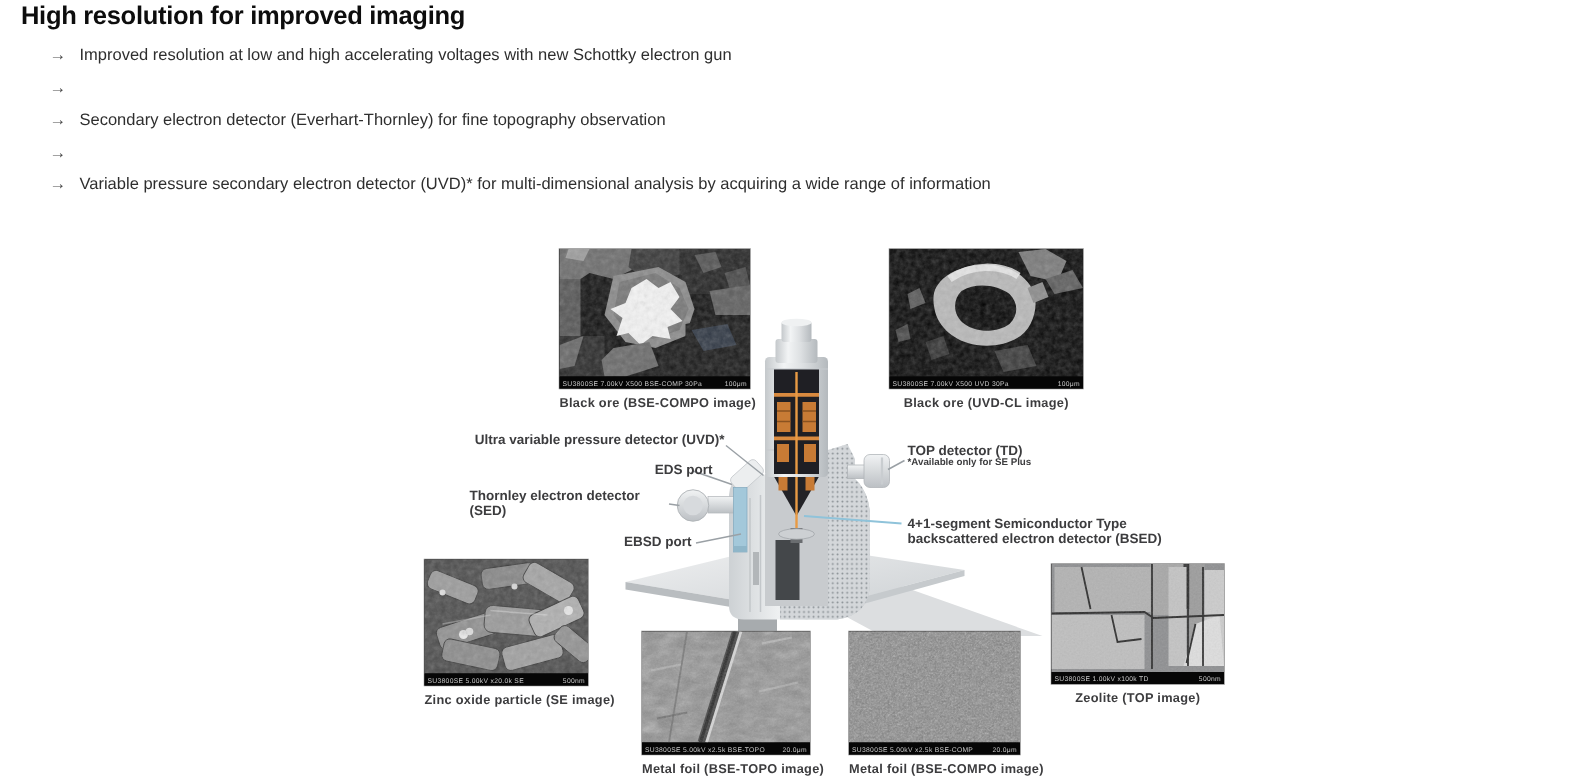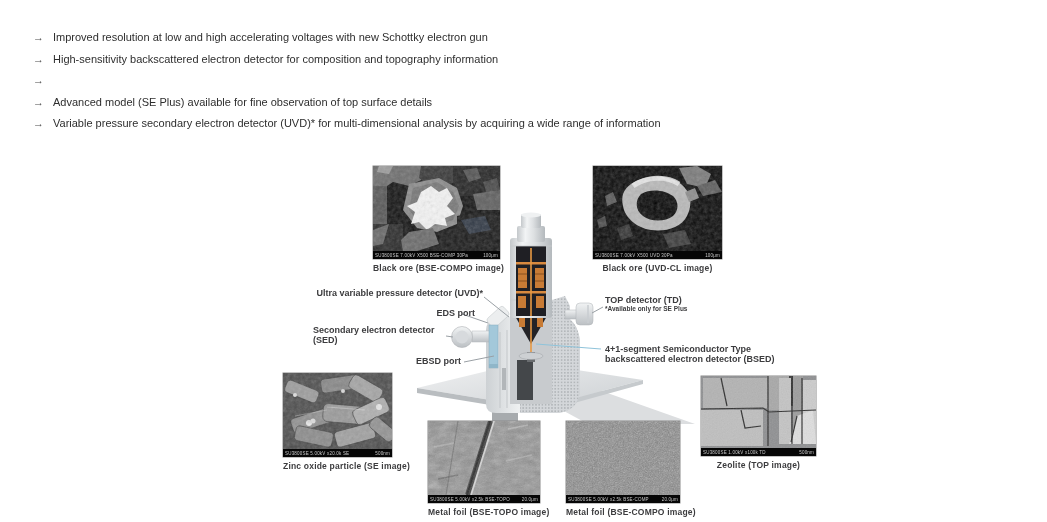--- a/index.html
+++ b/index.html
@@ -75,35 +75,35 @@
         <stop offset="0" stop-color="#f1f3f4"></stop>
           <stop offset="1" stop-color="#bcc0c4"></stop>
       </linearGradient>
       <linearGradient id="gPlate" x1="0" y1="0" x2="1" y2="1">
         <stop offset="0" stop-color="#f0f1f2"></stop>
           <stop offset="1" stop-color="#ccd0d3"></stop>
       </linearGradient>
     </defs>
   </svg>
 
+  <div class="title">High resolution for improved imaging</div>
   <div class="bullets">
     <div class="bullet">
       <span class="arrow">→</span>
       <span>Improved resolution at low and high accelerating voltages with new Schottky electron gun</span>
       </div>
     <div class="bullet">
       <span class="arrow">→</span>
-      <span>High-sensitivity backscattered electron detector for composition and topography information</span>
-      </div>
-    <div class="bullet">
-      <span class="arrow">→</span>
-      </div>
-    <div class="bullet">
-      <span class="arrow">→</span>
-      <span>Advanced model (SE Plus) available for fine observation of top surface details</span>
+      </div>
+    <div class="bullet">
+      <span class="arrow">→</span>
+      <span>Secondary electron detector (Everhart-Thornley) for fine topography observation</span>
+      </div>
+    <div class="bullet">
+      <span class="arrow">→</span>
       </div>
     <div class="bullet">
       <span class="arrow">→</span>
       <span>Variable pressure secondary electron detector (UVD)* for multi-dimensional analysis by acquiring a wide range of information</span>
       </div>
   </div>
 
   <svg id="diagram-svg" width="1047" height="522" viewBox="0 0 1047 522">
 
     <polygon points="548,372 695,424 588,424 536,396" fill="#dcdee0"></polygon>
@@ -179,21 +179,21 @@
       <line x1="603" y1="307" x2="592" y2="313"></line>
     </g>
     <line x1="601" y1="349" x2="536" y2="344" stroke="#8fc3da" stroke-width="1.2"></line>
   </svg>
 
   <div class="lbl right" style="right:564px;top:288px">
     <span>Ultra variable pressure detector (UVD)*</span></div>
   <div class="lbl right" style="right:572px;top:308px">
     <span>EDS port</span></div>
   <div class="lbl" style="left:313px;top:325px">
-    <div>Secondary electron detector</div>
+    <div>Thornley electron detector</div>
     <div>(SED)</div>
     </div>
   <div class="lbl right" style="right:586px;top:356px">
     <span>EBSD port</span></div>
   <div class="lbl" style="left:605px;top:295px">
     <div>TOP detector (TD)</div>
     <div class="note">*Available only for SE Plus</div>
     </div>
   <div class="lbl" style="left:605px;top:344px">
     <div>4+1-segment Semiconductor Type</div>

